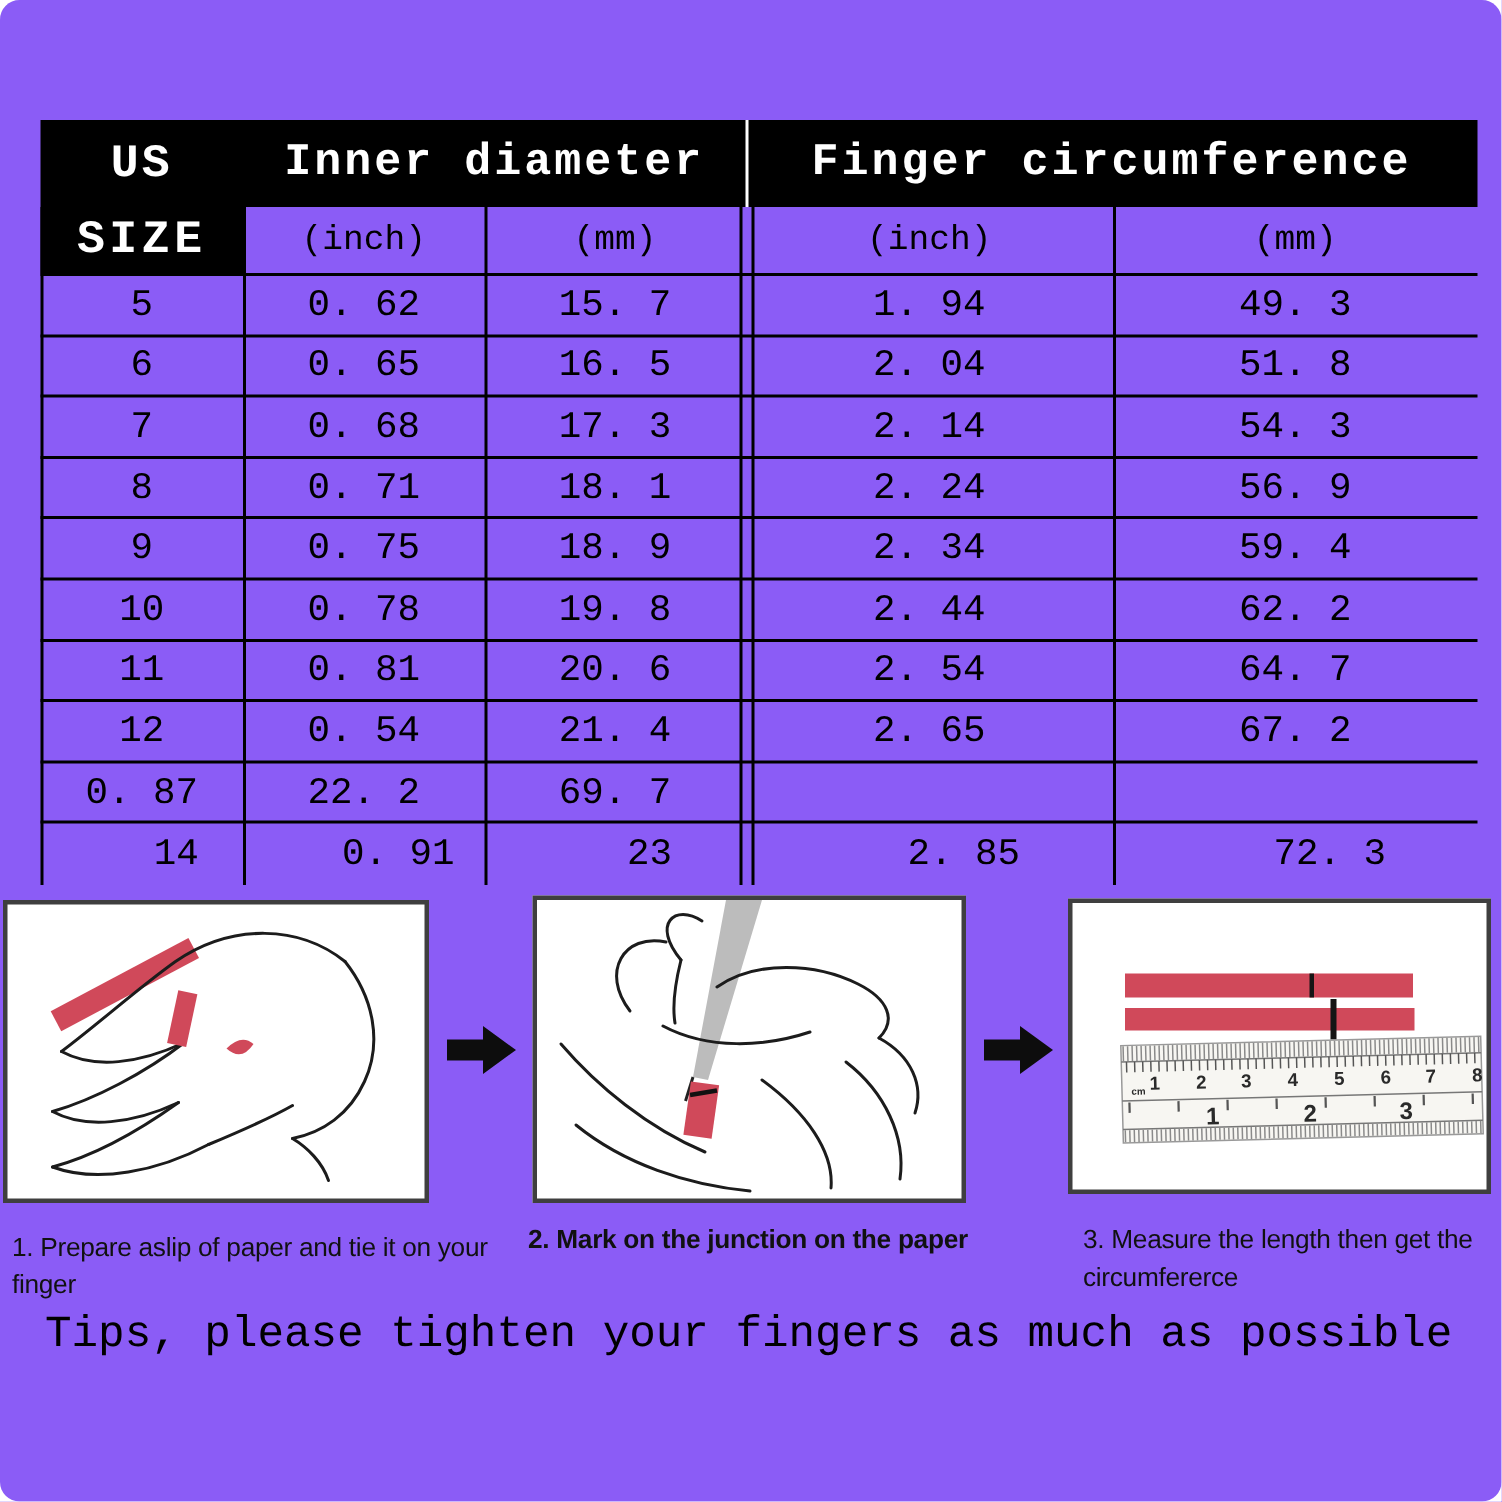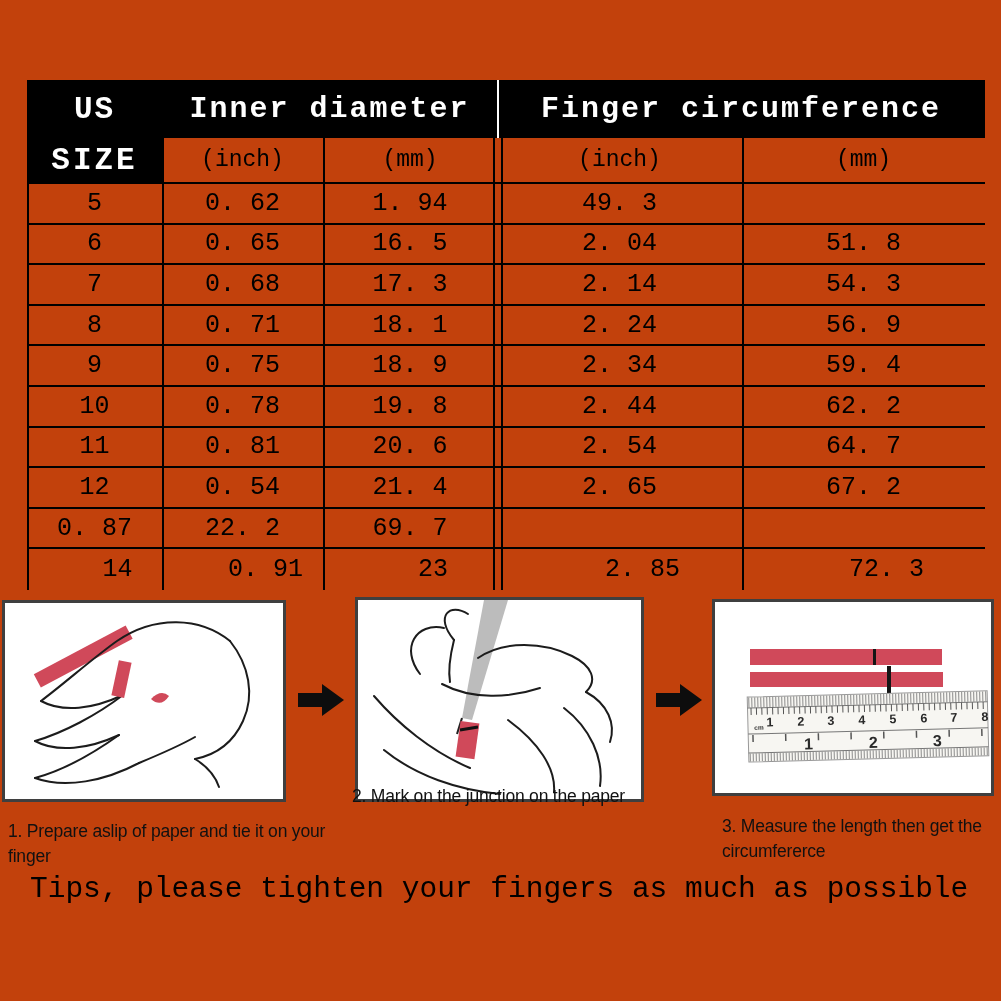--- a/index.html
+++ b/index.html
@@ -1,17 +1,17 @@
 <!DOCTYPE html>
 <html><head>
 <meta charset="utf-8">
 <style>
   html,body{margin:0;padding:0;background:#ffffff;}
-  .canvas{position:relative;width:1001px;height:1001px;background:#c2410c;overflow:hidden;
-          font-family:"Liberation Mono","DejaVu Sans Mono",monospace;color:#000;}
+  .canvas{position:relative;width:1001px;height:1001px;background:#8b5cf6;overflow:hidden;
+          font-family:"Liberation Mono","DejaVu Sans Mono",monospace;color:#000;border-radius:13px;}
 
   
   #table{position:absolute;left:27px;top:80px;width:958px;height:510px;}
   .blackband{position:absolute;background:#000;}
   .hlabel{position:absolute;color:#fff;font-weight:700;font-size:30px;letter-spacing:2px;
           display:flex;align-items:center;justify-content:center;white-space:nowrap;}
   .sub{position:absolute;top:58px;height:44px;font-size:23px;
        display:flex;align-items:center;justify-content:center;}
   #rows{position:absolute;left:0;top:102px;width:958px;border-top:2px solid #000;}
   .trow{display:grid;grid-template-columns:135px 161px 174px 245px 243px;
@@ -26,21 +26,21 @@
   #panel1{left:2px;top:600px;width:284px;height:202px;}
   #panel2{left:355px;top:597px;width:289px;height:205px;}
   #panel3{left:712px;top:599px;width:282px;height:197px;}
   .arrow{position:absolute;width:46px;height:34px;}
   #arrow1{left:298px;top:683px;}
   #arrow2{left:656px;top:683px;}
 
   .caption{position:absolute;font-family:"Liberation Sans","DejaVu Sans",sans-serif;
            font-size:17.5px;letter-spacing:-0.2px;line-height:1.45;color:#111;}
   #cap1{left:8px;top:819px;width:320px;}
-  #cap2{left:352px;top:784px;width:300px;}
+  #cap2{left:352px;top:814px;width:300px;font-weight:bold;}
   #cap3{left:722px;top:814px;width:279px;}
 
   #tips{position:absolute;left:30px;top:872px;font-size:29.5px;white-space:nowrap;color:#000;text-align:center;}
 </style>
 </head>
 <body>
 
 <div class="canvas">
 
   <div id="table">
@@ -54,20 +54,21 @@
 
     <div class="sub" style="left:135px;width:161px;">(inch)</div>
     <div class="sub" style="left:296px;width:174px;">(mm)</div>
     <div class="sub" style="left:470px;width:245px;">(inch)</div>
     <div class="sub" style="left:715px;width:243px;">(mm)</div>
 
     <div id="rows">
       <div class="trow">
         <div class="tc">5</div>
           <div class="tc">0. 62</div>
+          <div class="tc">15. 7</div>
           <div class="tc">1. 94</div>
           <div class="tc">49. 3</div>
       </div>
       <div class="trow">
         <div class="tc">6</div>
           <div class="tc">0. 65</div>
           <div class="tc">16. 5</div>
           <div class="tc">2. 04</div>
           <div class="tc">51. 8</div>
       </div>

